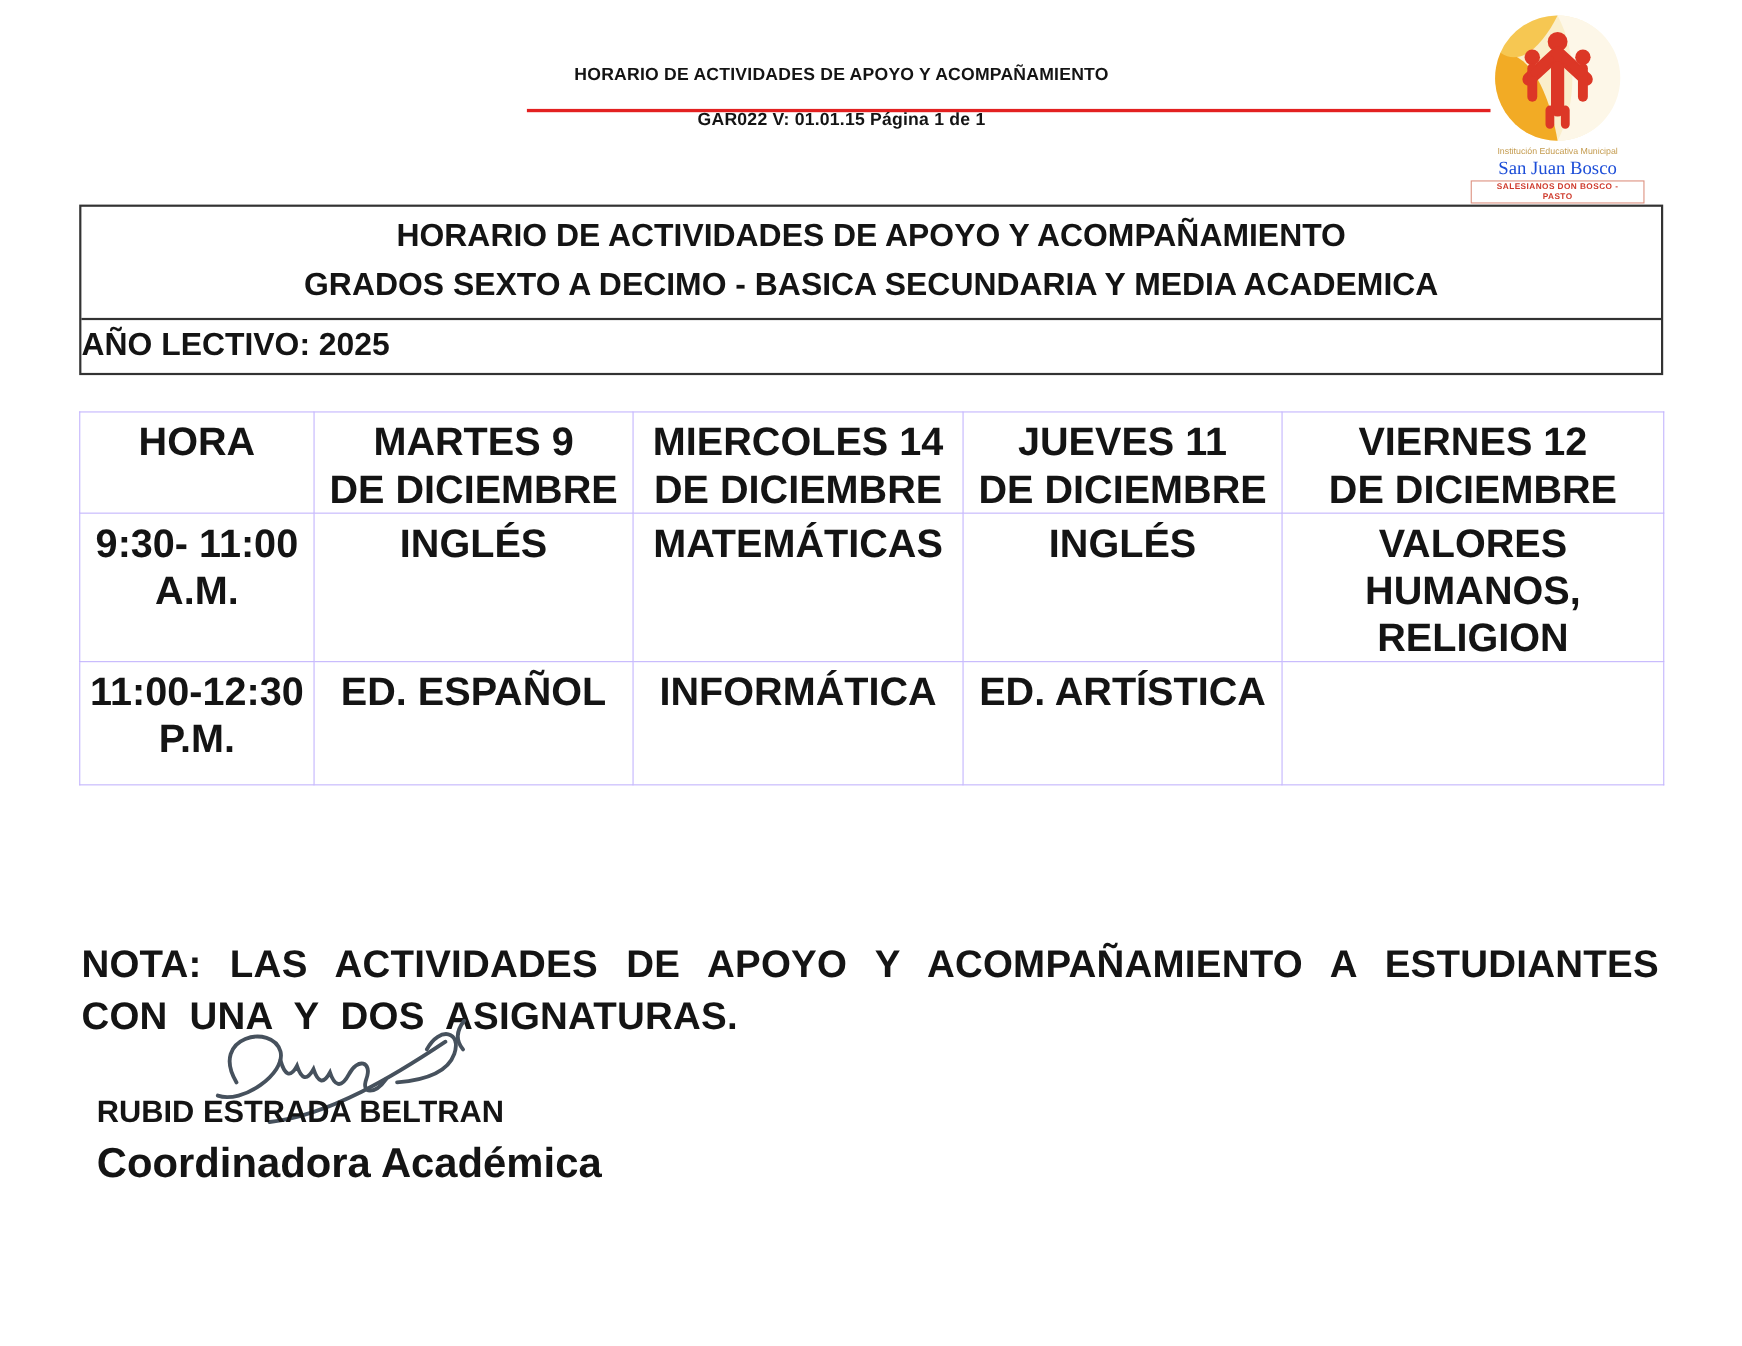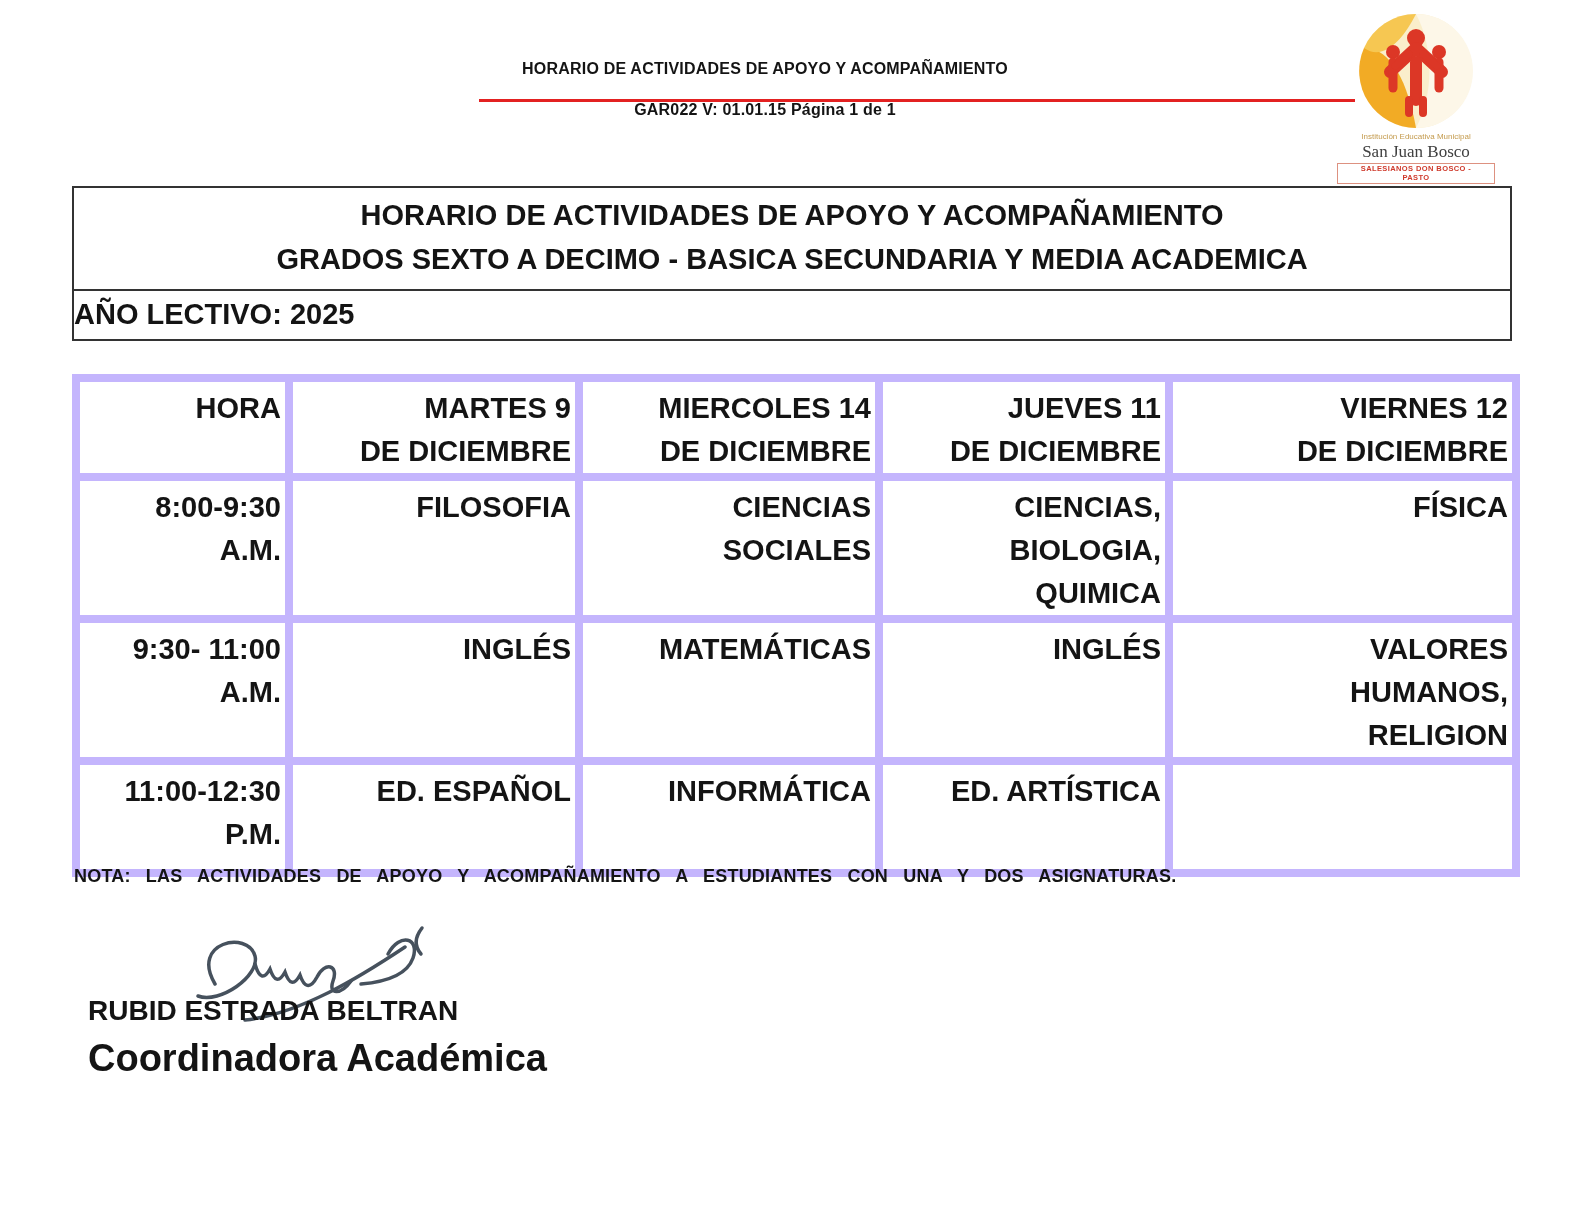--- a/index.html
+++ b/index.html
@@ -12,44 +12,44 @@
     position:absolute; top:60px; left:0; width:1530px; text-align:center;
     font-size:16px; font-weight:700; letter-spacing:0.2px;
   }
   .hdr-line { position:absolute; top:99px; left:479px; width:876px; height:3px; background:#e32121; }
   .hdr-sub {
     position:absolute; top:101px; left:0; width:1530px; text-align:center;
     font-size:16px; font-weight:700; letter-spacing:0.2px;
   }
   .logo { position:absolute; top:12px; left:1337px; width:158px; text-align:center; line-height:1.15; }
   .logo-l1 { font-size:8px; color:#c49b4e; margin-top:-2px; }
-  .logo-l2 { font-family:"Liberation Serif", serif; font-size:17px; color:#404040; }
+  .logo-l2 { font-family:"Liberation Serif", serif; font-size:17px; color:#1d4ed8; }
   .logo-l3 { display:inline-block; font-size:7.5px; color:#cf3a2c; border:1px solid #dd9180;
              padding:1px 20px; margin-top:2px; letter-spacing:0.4px; font-weight:700; }
 
   .title-box { position:absolute; top:186px; left:72px; width:1436px; border:2px solid #333; }
   .title-box .sec1 {
     border-bottom:2px solid #333; text-align:center; font-weight:700;
     font-size:29px; line-height:44px; padding:5px 0 8px;
   }
   .title-box .sec2 { text-align:left; font-weight:700; font-size:29px; line-height:31px; padding:8px 0 9px; }
 
   table.sched { position:absolute; top:374px; left:72px; width:1440px; border-collapse:collapse; table-layout:fixed; }
   table.sched th, table.sched td {
-    border:8px solid #c4b5fd; vertical-align:top; text-align:right;
-    font-weight:700; font-size:29px; line-height:43px; padding:5px 4px 0 4px;
+    border:1px solid #c4b5fd; vertical-align:top; text-align:center;
+    font-weight:700; font-size:36px; line-height:43px; padding:5px 4px 0 4px;
   }
   tr.hdr-row  { height:88px; }
   tr.row-1    { height:130px; }
   tr.row-2    { height:132px; }
   tr.row-3    { height:112px; }
 
   .note {
     position:absolute; top:853px; left:74px; width:1434px;
-    font-weight:700; font-size:18px; line-height:47px;
+    font-weight:700; font-size:35px; line-height:47px;
     text-align:justify; word-spacing:10px; letter-spacing:0.2px;
   }
   .sig-svg  { position:absolute; top:922px; left:160px; width:320px; height:120px; }
   .sig-name { position:absolute; top:995px; left:88px; font-size:28px; font-weight:700; }
   .sig-role { position:absolute; top:1037px; left:88px; font-size:38px; font-weight:700; }
 </style>
 </head>
 <body>
 
 <div class="hdr-title">HORARIO DE ACTIVIDADES DE APOYO Y ACOMPAÑAMIENTO</div>
@@ -111,41 +111,20 @@
     </th>
     <th>
       <div>JUEVES 11</div>
       <div>DE DICIEMBRE</div>
     </th>
     <th>
       <div>VIERNES 12</div>
       <div>DE DICIEMBRE</div>
     </th>
   </tr>
-  <tr class="row-1">
-    <td>
-      <div>8:00-9:30</div>
-      <div>A.M.</div>
-    </td>
-    <td>
-          <div>FILOSOFIA</div>
-        </td>
-    <td>
-      <div>CIENCIAS</div>
-      <div>SOCIALES</div>
-    </td>
-    <td>
-      <div>CIENCIAS,</div>
-      <div>BIOLOGIA,</div>
-      <div>QUIMICA</div>
-    </td>
-    <td>
-          <div>FÍSICA</div>
-        </td>
-  </tr>
   <tr class="row-2">
     <td>
       <div>9:30- 11:00</div>
       <div>A.M.</div>
     </td>
     <td>
           <div>INGLÉS</div>
         </td>
     <td>
           <div>MATEMÁTICAS</div>

